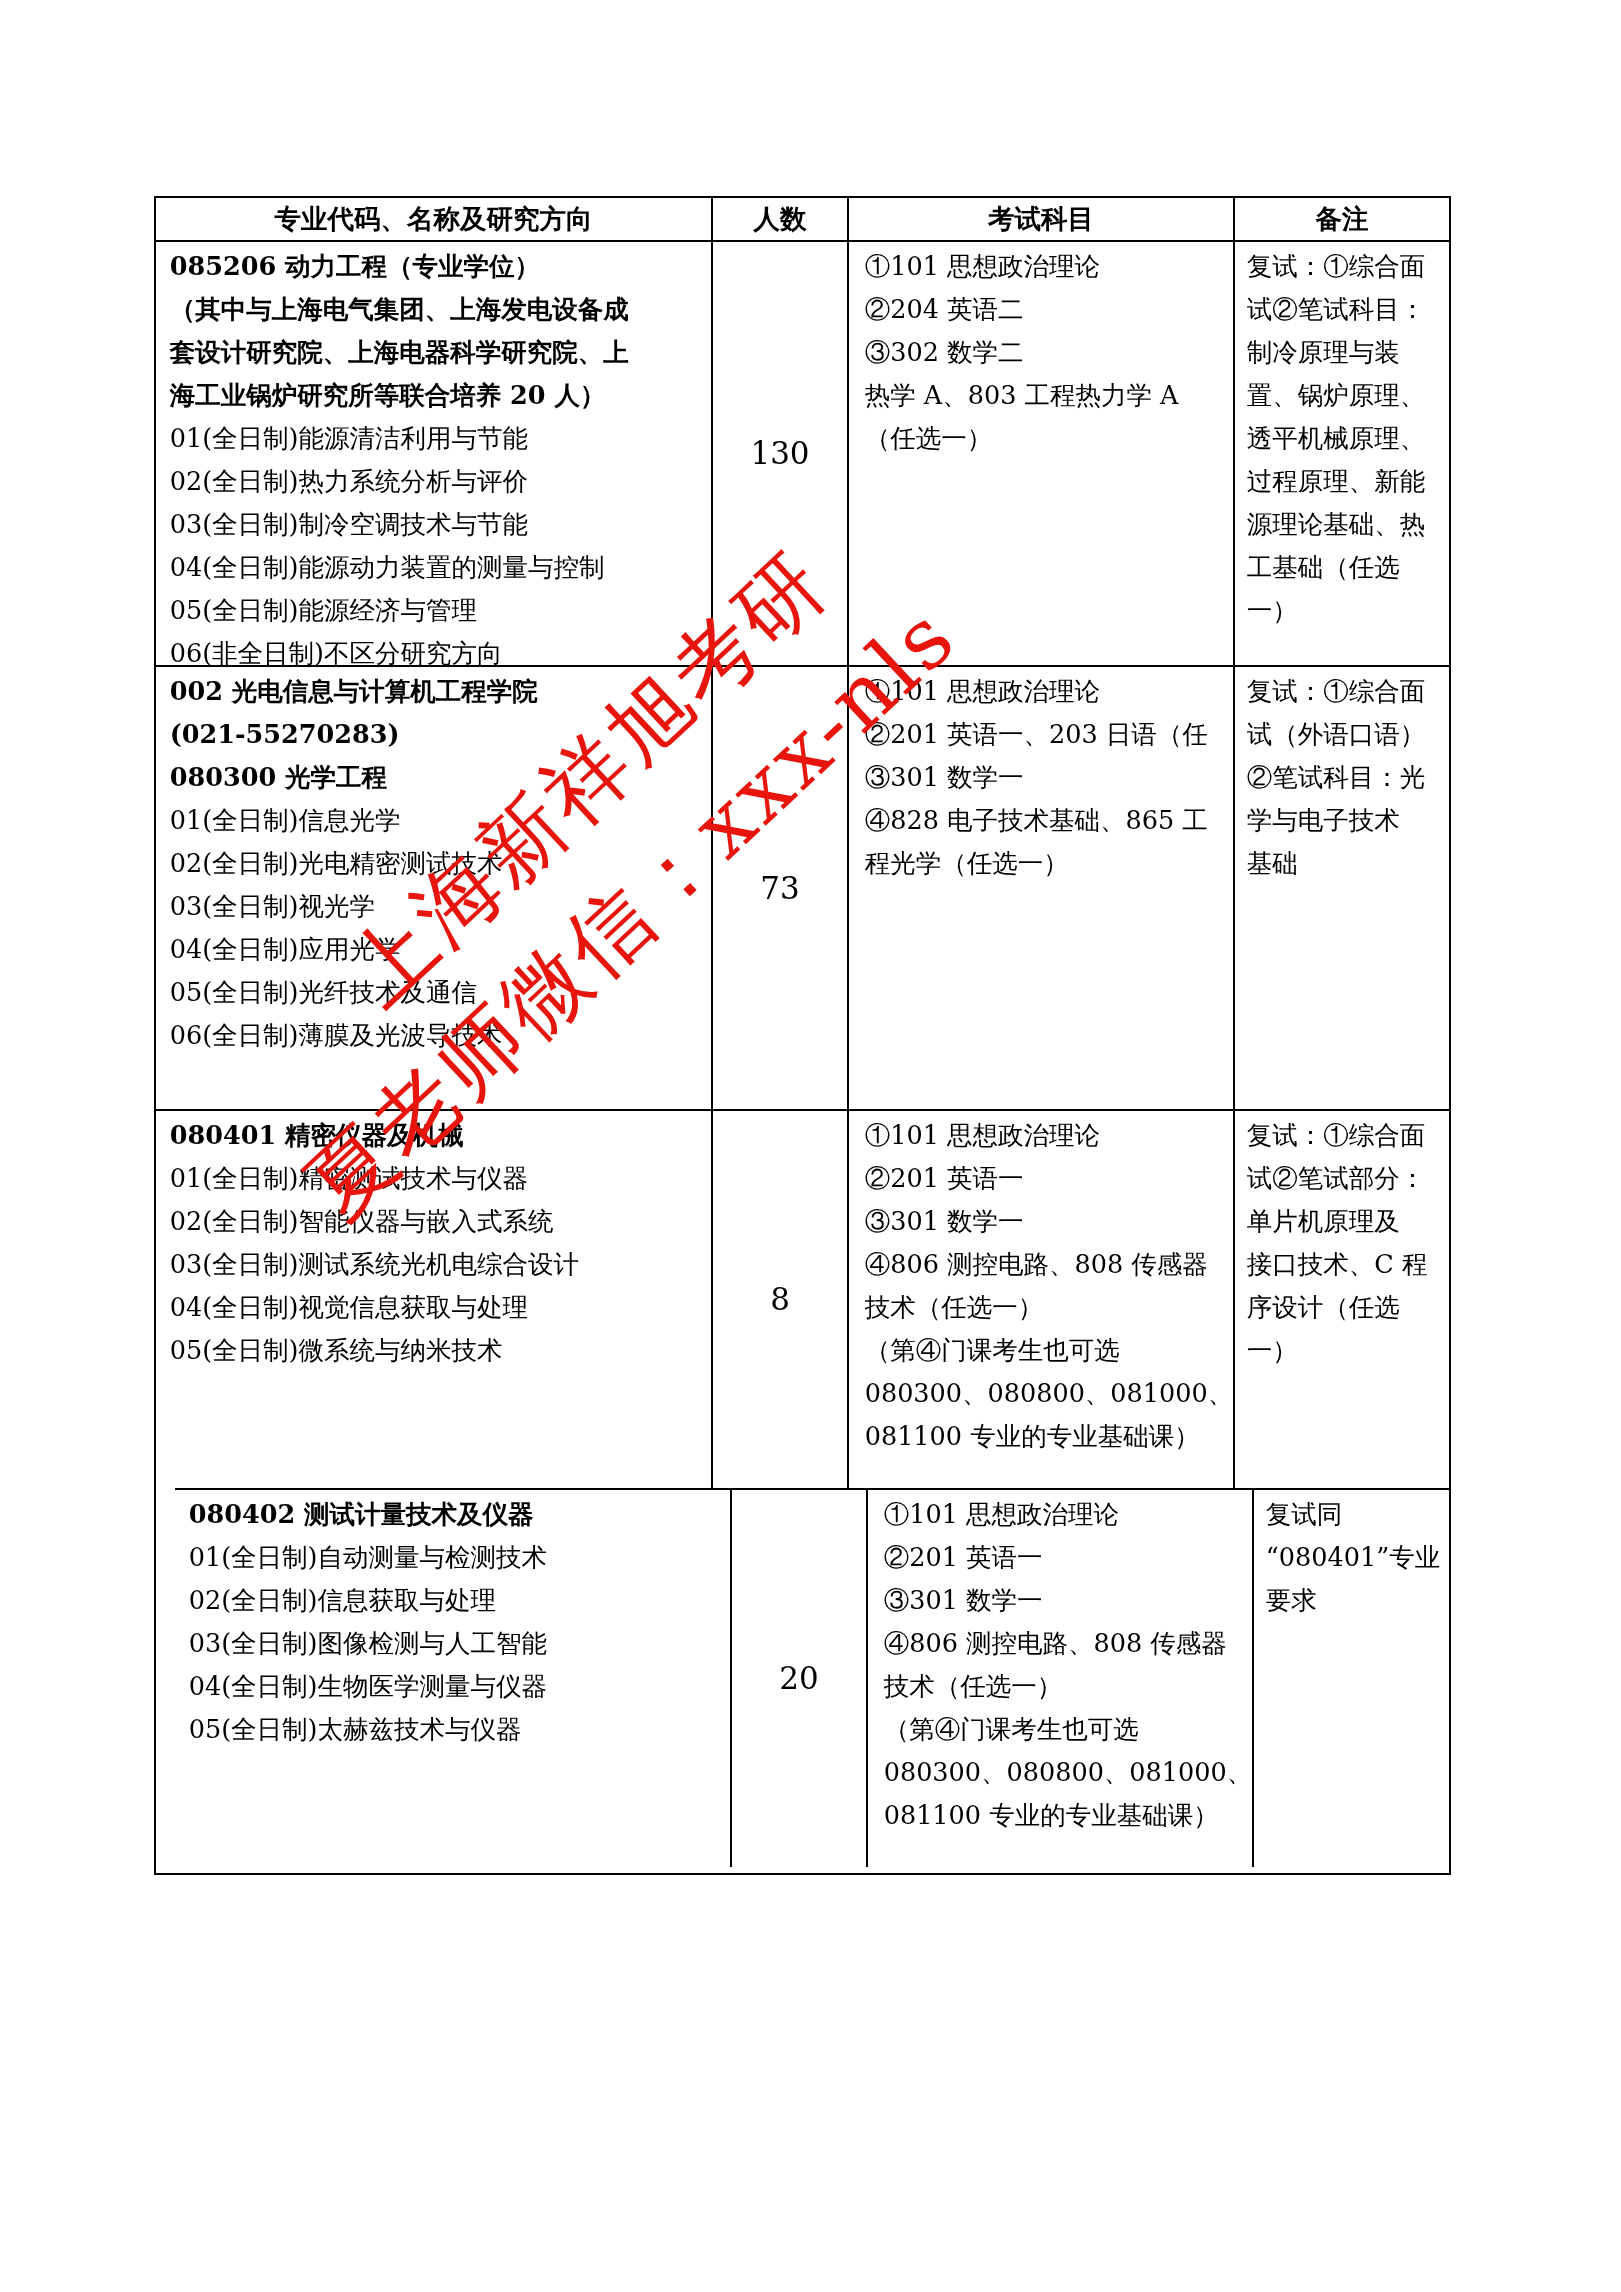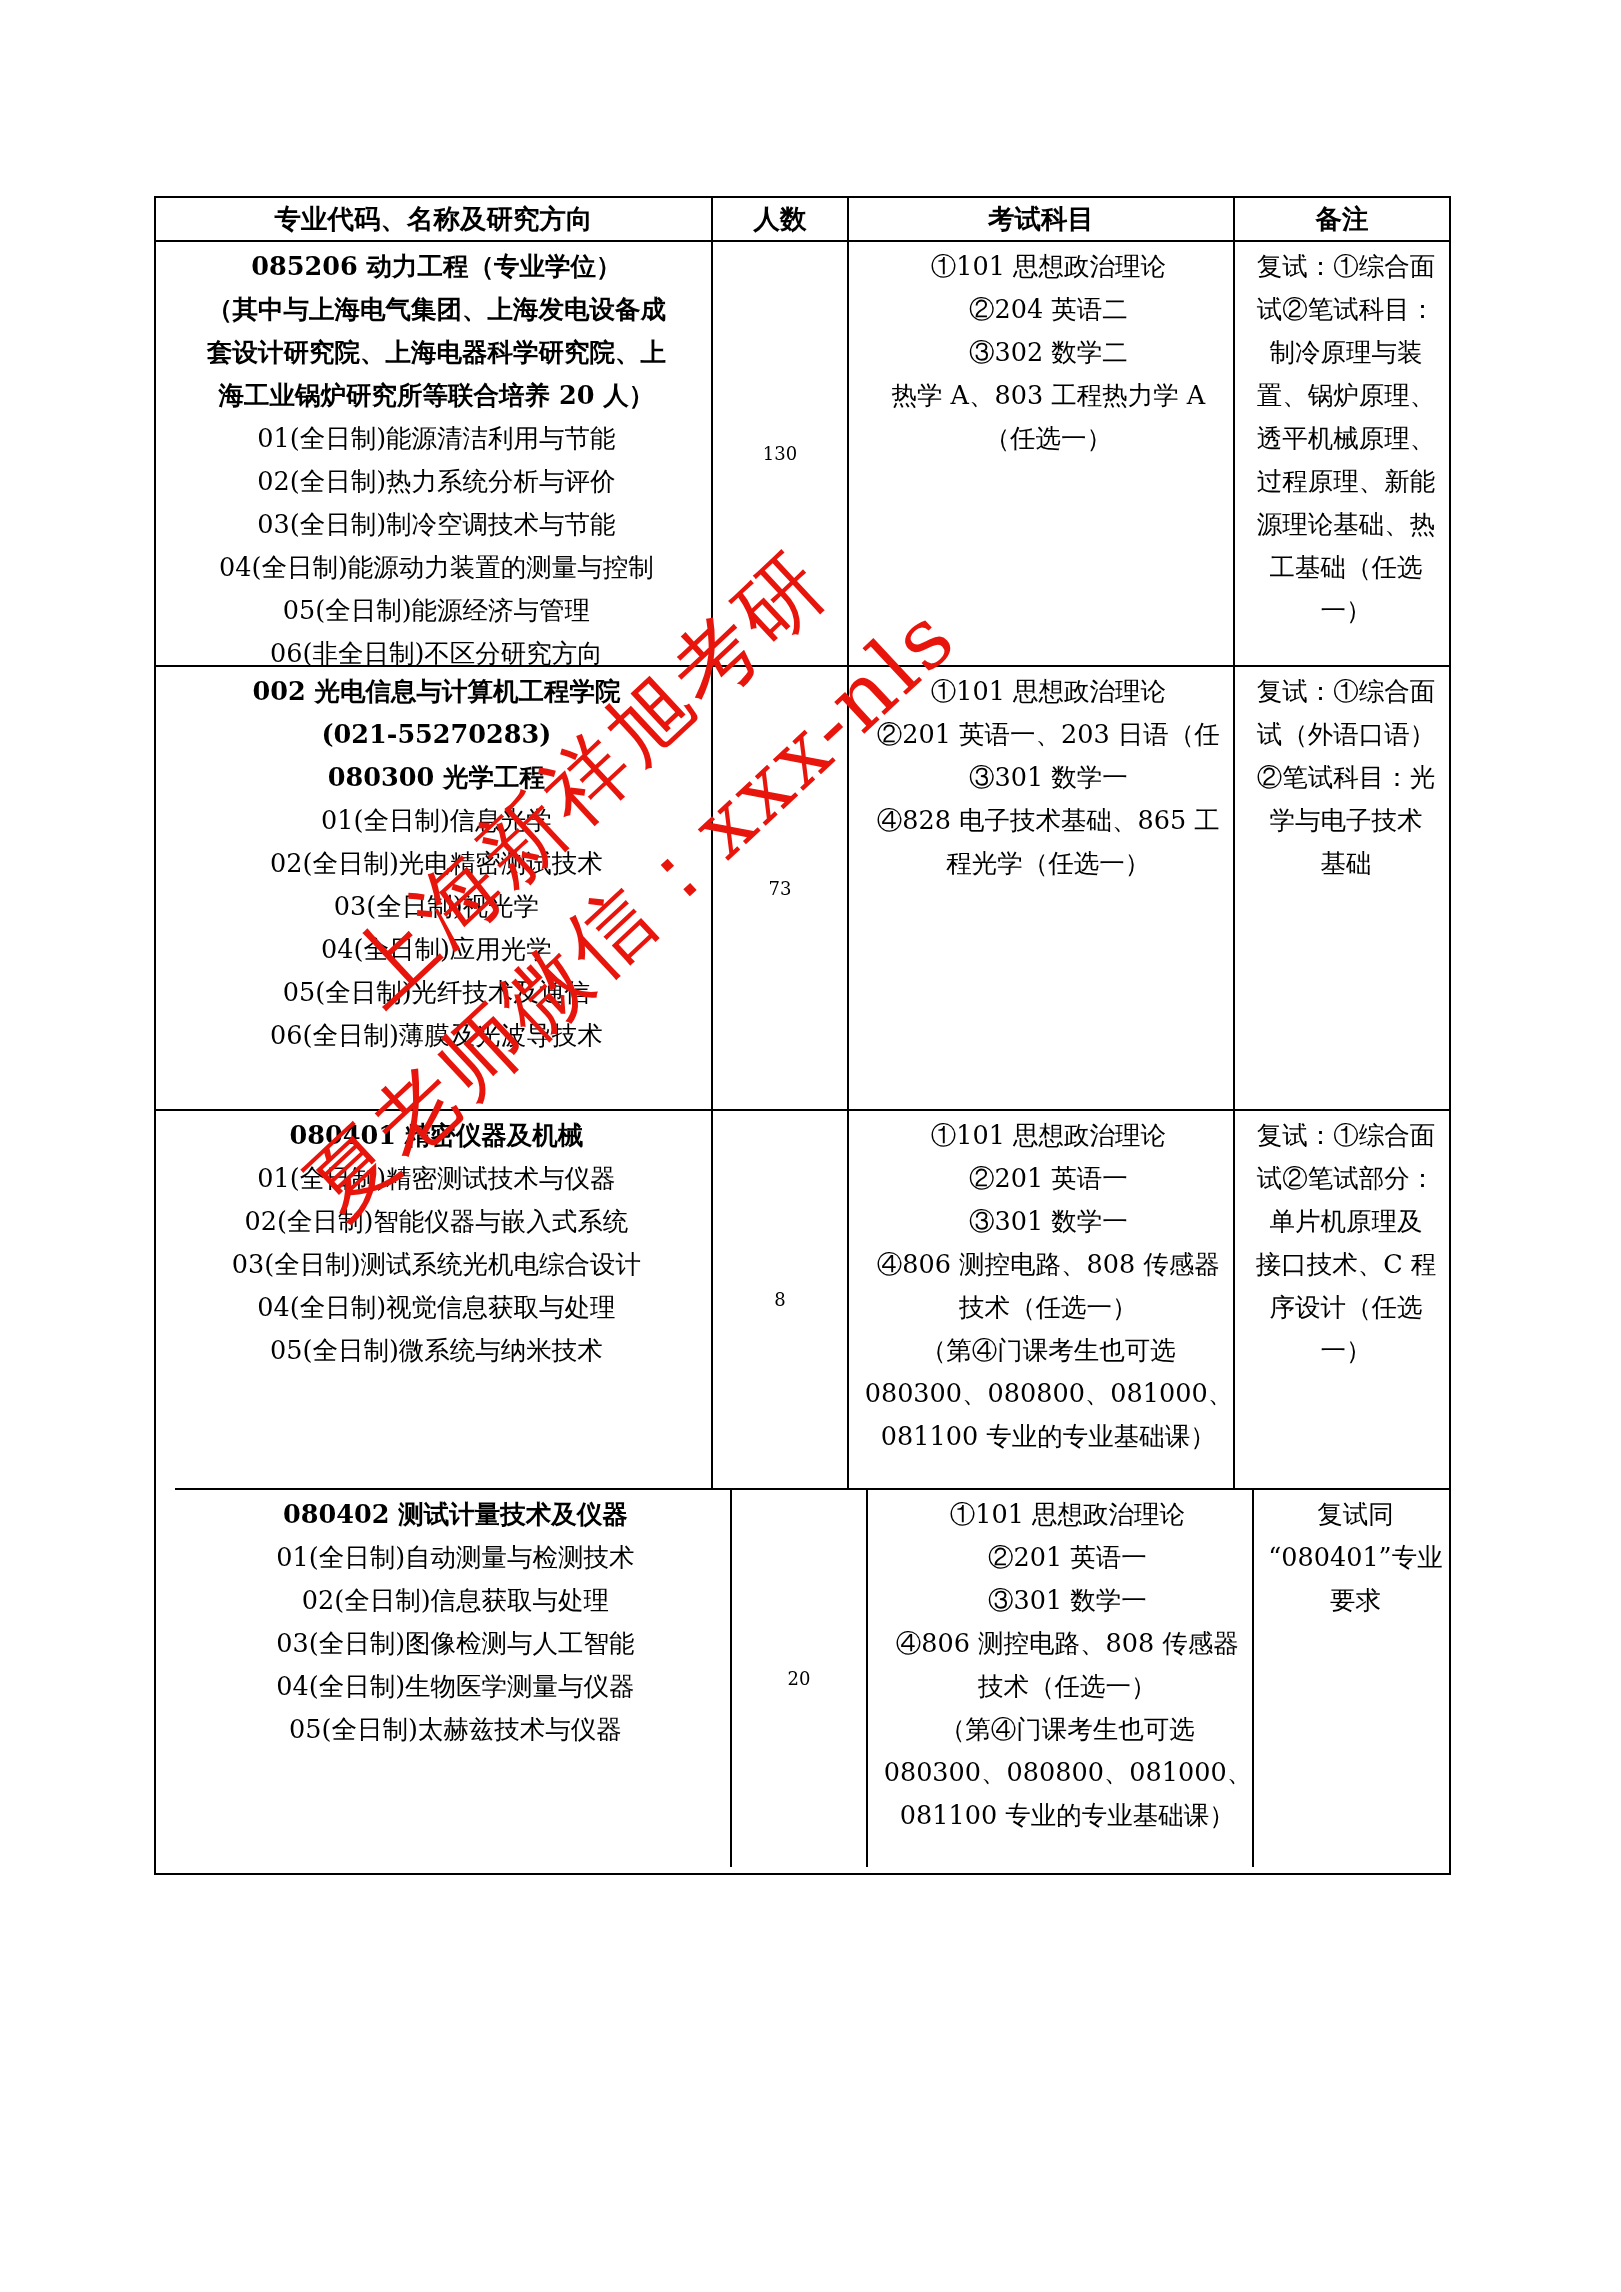--- a/index.html
+++ b/index.html
@@ -4,21 +4,21 @@
 <style>
   html,body{margin:0;padding:0;}
   body{
     width:1621px;height:2293px;
     background:#ffffff;
     position:relative;
     font-family:"DejaVu Serif","Liberation Serif",serif;
     color:#000;
     overflow:hidden;
   }
-  .page{position:absolute;inset:0;text-align:center;}
+  .page{position:absolute;inset:0;}
   .doc-table{
     position:absolute;left:154px;top:196px;
     width:1297px;height:1679px;
     border:2.9px solid #000;
     box-sizing:border-box;
     background:transparent;
   }
   .thead{
     display:flex;height:44px;
     border-bottom:2.9px solid #000;
@@ -43,21 +43,21 @@
     padding:2.9px 7.8px 0 13.7px;
     overflow:hidden;
   }
   .cell + .cell{border-left:2px solid #000;}
   .c1{width:555px;}
   .c2{width:136px;display:flex;align-items:center;justify-content:center;padding:0;}
   .c3{width:386px;padding-left:15.7px;padding-right:1px;}
   .c4{flex:1;padding-left:11.8px;padding-right:3.9px;}
   .line{white-space:nowrap;}
   .bold{font-weight:bold;}
-  .count{font-size:18px;}
+  .count{font-size:31px;}
   .wm{
     position:absolute;
     white-space:nowrap;
     transform:translate(-50%,-50%) rotate(-43deg);
     font-size:84px;
     letter-spacing:3.9px;
     z-index:5;
     font-family:"DejaVu Serif","Liberation Serif",serif;
   }
   #wm1{left:588px;top:779px;}

